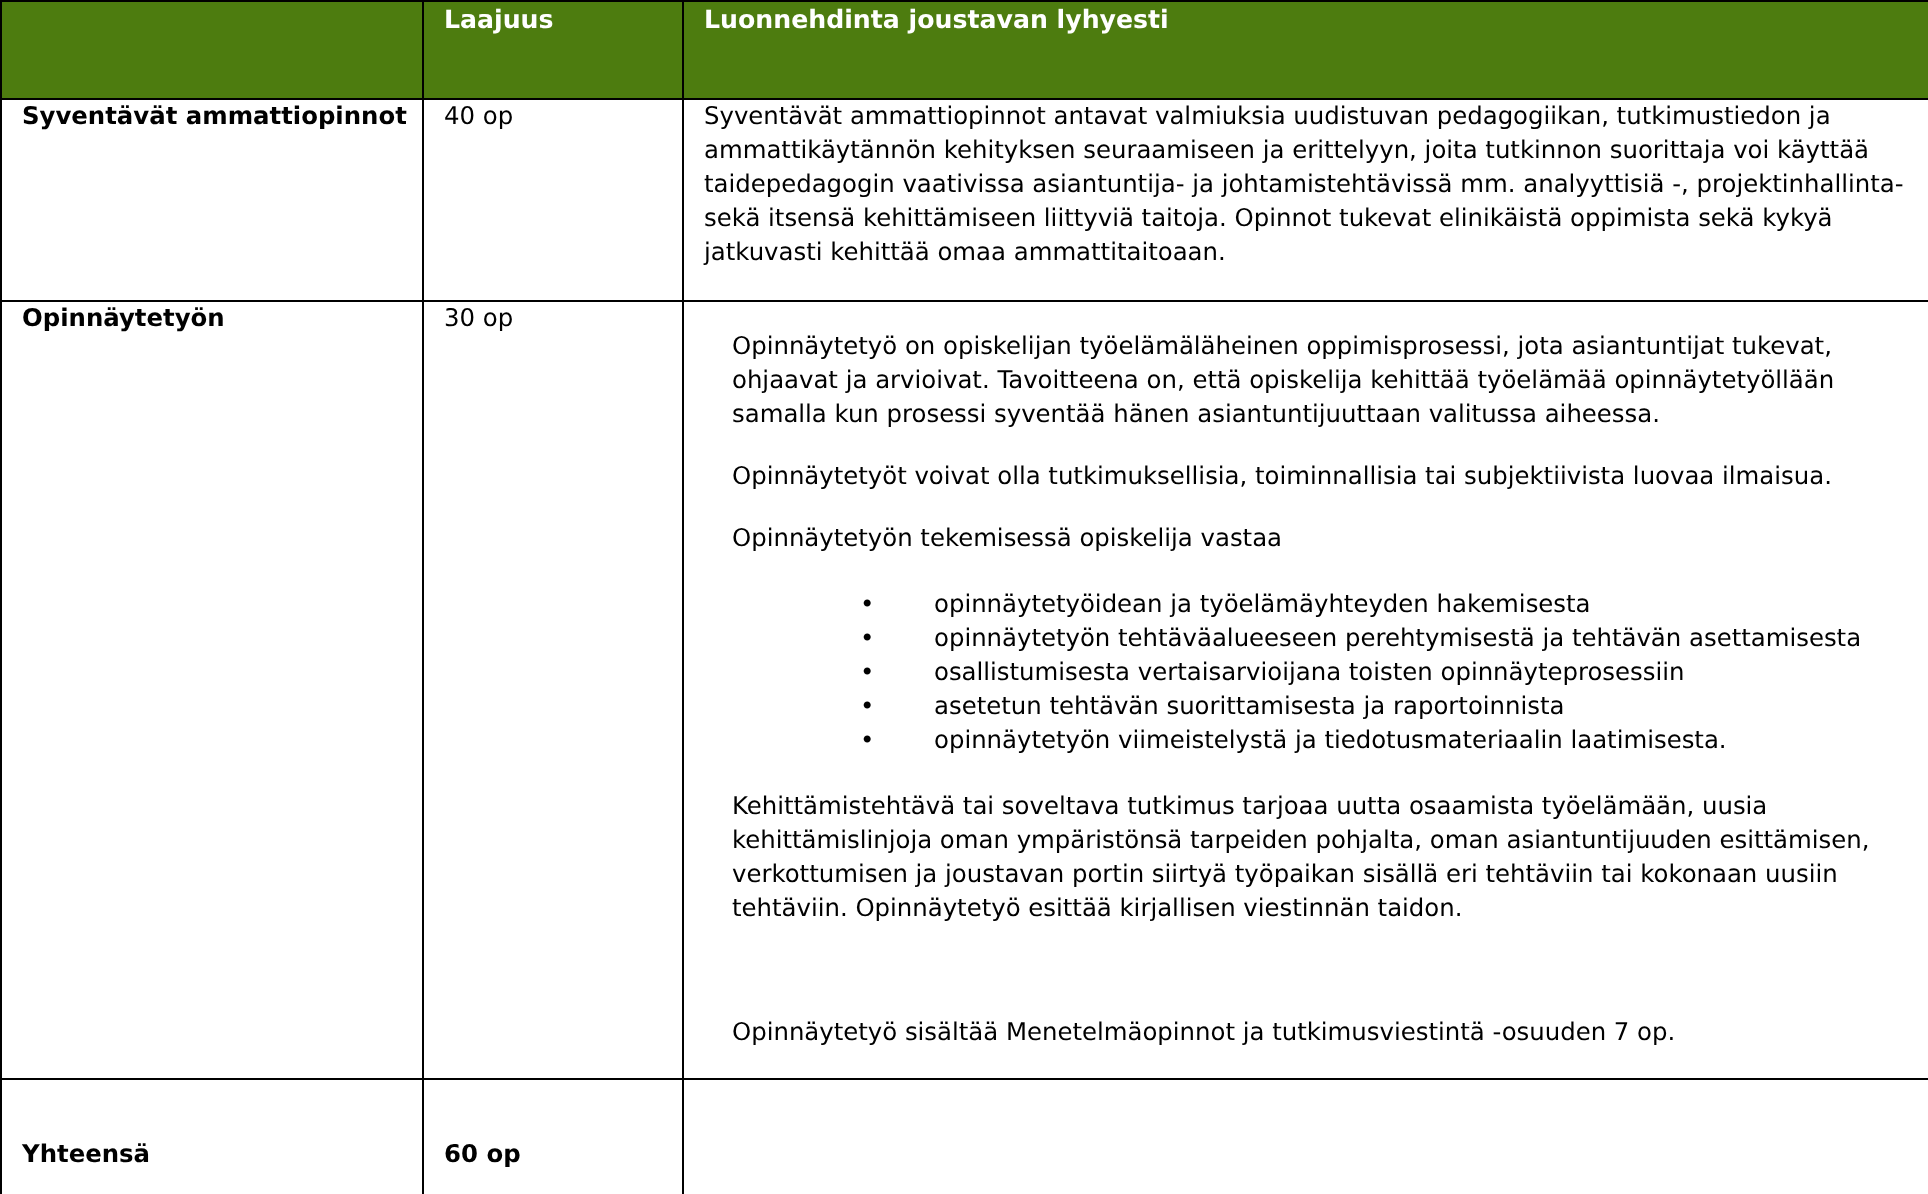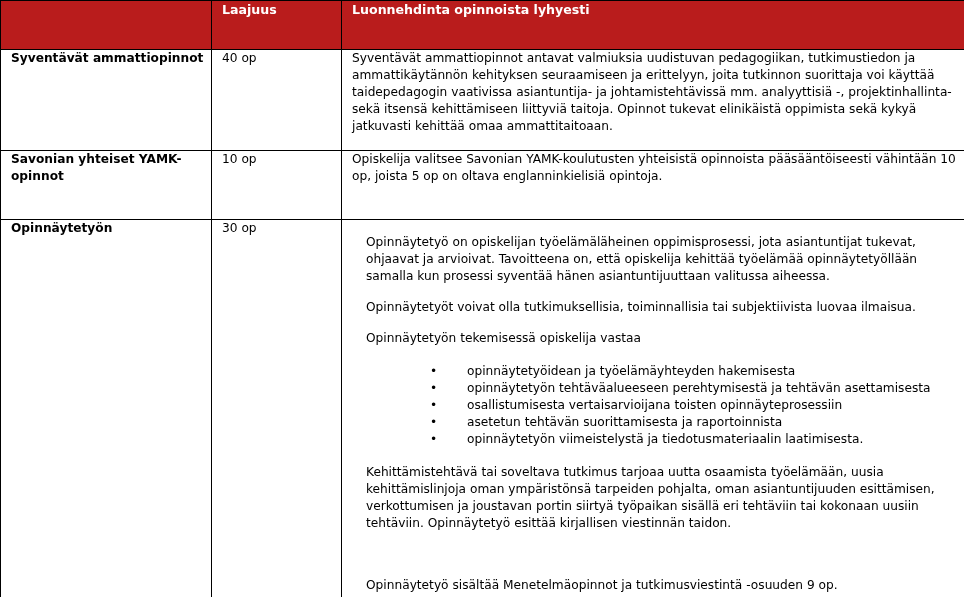--- a/index.html
+++ b/index.html
@@ -16,21 +16,21 @@
       border: 1.5px solid #000;
       vertical-align: top;
       padding: 0 0 0 10px;
       line-height: 17px;
       text-align: left;
     }
     col.c1 { width: 211px; }
     col.c2 { width: 130px; }
     col.c3 { width: 623px; }
     thead th {
-      background: #b91c1c;
+      background: #4d7c0f;
       color: #ffffff;
       font-weight: bold;
       height: 48px;
       vertical-align: bottom;
       padding-bottom: 4px;
       font-size: 12.6px;
     }
     .row-name { font-weight: bold; line-height: 28px; padding-top: 0; }
     .cell { padding-top: 2px; }
     tr.r1 td { height: 100px; margin-top: 48px; }
@@ -53,51 +53,46 @@
 <table class="curriculum">
   <colgroup>
     <col class="c1">
       <col class="c2">
       <col class="c3">
   </colgroup>
   <thead>
     <tr>
       <th></th>
       <th>Laajuus</th>
-      <th>Luonnehdinta opinnoista lyhyesti</th>
+      <th>Luonnehdinta joustavan lyhyesti</th>
     </tr>
   </thead>
   <tbody>
     <tr class="r1">
       <td class="row-name">Syventävät ammattiopinnot</td>
       <td class="cell">40 op</td>
       <td class="cell">Syventävät ammattiopinnot antavat valmiuksia uudistuvan pedagogiikan, tutkimustiedon ja ammattikäytännön kehityksen seuraamiseen ja erittelyyn, joita tutkinnon suorittaja voi käyttää taidepedagogin vaativissa asiantuntija- ja johtamistehtävissä mm. analyyttisiä -, projektinhallinta- sekä itsensä kehittämiseen liittyviä taitoja. Opinnot tukevat elinikäistä oppimista sekä kykyä jatkuvasti kehittää omaa ammattitaitoaan.</td>
-    </tr>
-    <tr class="r2">
-      <td class="row-name">Savonian yhteiset YAMK-opinnot</td>
-      <td class="cell">10 op</td>
-      <td class="cell">Opiskelija valitsee Savonian YAMK-koulutusten yhteisistä opinnoista pääsääntöiseesti vähintään 10 op, joista 5 op on oltava englanninkielisiä opintoja.</td>
     </tr>
     <tr class="r3">
       <td class="row-name">Opinnäytetyön</td>
       <td class="cell">30 op</td>
       <td class="cell">
         <p>Opinnäytetyö on opiskelijan työelämäläheinen oppimisprosessi, jota asiantuntijat tukevat, ohjaavat ja arvioivat. Tavoitteena on, että opiskelija kehittää työelämää opinnäytetyöllään samalla kun prosessi syventää hänen asiantuntijuuttaan valitussa aiheessa.</p>
         <p>Opinnäytetyöt voivat olla tutkimuksellisia, toiminnallisia tai subjektiivista luovaa ilmaisua.</p>
         <p>Opinnäytetyön tekemisessä opiskelija vastaa</p>
         <ul class="bullets">
           <li><span class="bullet">•</span><span>opinnäytetyöidean ja työelämäyhteyden hakemisesta</span></li>
           <li><span class="bullet">•</span><span>opinnäytetyön tehtäväalueeseen perehtymisestä ja tehtävän asettamisesta</span></li>
           <li><span class="bullet">•</span><span>osallistumisesta vertaisarvioijana toisten opinnäyteprosessiin</span></li>
           <li><span class="bullet">•</span><span>asetetun tehtävän suorittamisesta ja raportoinnista</span></li>
           <li><span class="bullet">•</span><span>opinnäytetyön viimeistelystä ja tiedotusmateriaalin laatimisesta.</span></li>
         </ul>
         <p>Kehittämistehtävä tai soveltava tutkimus tarjoaa uutta osaamista työelämään, uusia kehittämislinjoja oman ympäristönsä tarpeiden pohjalta, oman asiantuntijuuden esittämisen, verkottumisen ja joustavan portin siirtyä työpaikan sisällä eri tehtäviin tai kokonaan uusiin tehtäviin. Opinnäytetyö esittää kirjallisen viestinnän taidon.</p>
         <div class="gap"></div>
-        <p>Opinnäytetyö sisältää Menetelmäopinnot ja tutkimusviestintä -osuuden 9 op.</p>
+        <p>Opinnäytetyö sisältää Menetelmäopinnot ja tutkimusviestintä -osuuden 7 op.</p>
       </td>
     </tr>
     <tr class="r4">
       <td>Yhteensä</td>
       <td>60 op</td>
       <td></td>
     </tr>
   </tbody>
 </table>
 

